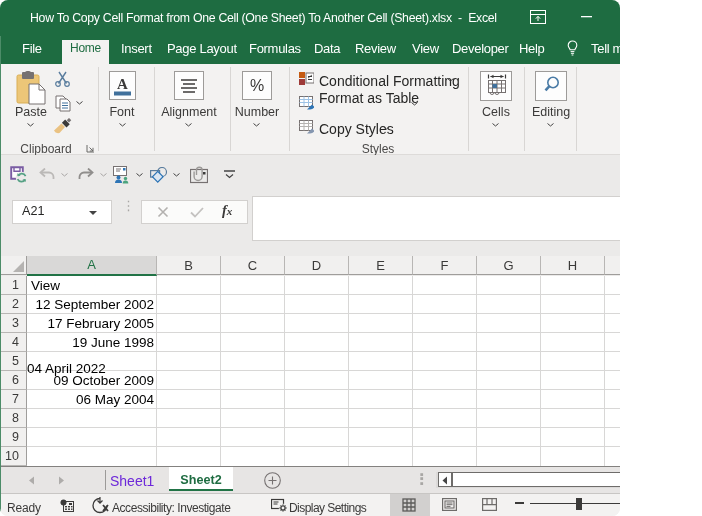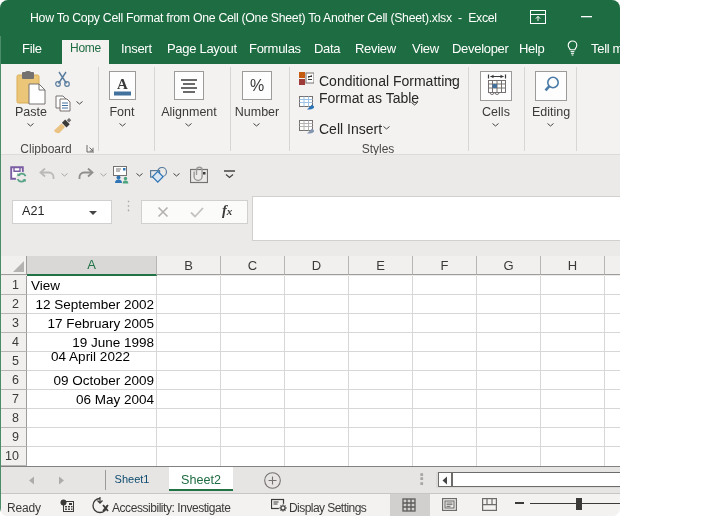--- a/index.html
+++ b/index.html
@@ -180,21 +180,21 @@
     </svg>
     <div class="sbtn" style="left:319px;top:26px">Format as Table</div>
     <svg class="chev" style="left:411px;top:38px" viewBox="0 0 7 4">
         <path d="M0.5 0.5 L3.5 3 L6.5 0.5" stroke="#444" fill="none"></path>
       </svg>
     <svg class="abs" style="left:299px;top:56px" width="15" height="14" viewBox="0 0 15 14">
       <rect x="0.5" y="0.5" width="13" height="10" fill="#fff" stroke="#767171"></rect>
       <path d="M0.5 3.5 h13 M0.5 6.5 h13 M5 0.5 v10 M9.5 0.5 v10" stroke="#b5b3b1" stroke-width="1"></path>
       <path d="M8 13.5 l5-5 2.5 2.5 Q14 13.5 11 13.5 Z" fill="#8496b0"></path>
     </svg>
-    <div class="sbtn" style="left:319px;top:57px">Cell Insert</div>
+    <div class="sbtn" style="left:319px;top:57px">Copy Styles</div>
     <svg class="chev" style="left:383px;top:62px" viewBox="0 0 7 4">
         <path d="M0.5 0.5 L3.5 3 L6.5 0.5" stroke="#444" fill="none"></path>
       </svg>
     <div class="grplabel" style="left:348px;width:60px">Styles</div>
 
     <div class="ibox" style="left:480px;width:32px;height:30px"><svg width="30" height="28" viewBox="0 0 30 28">
       <g stroke="#3b3a39" stroke-width="1.2" fill="none">
         <path d="M7.5 2.5 v4 M24.5 2.5 v4 M9.5 4.5 h13"></path>
         <path d="M12.5 2.8 L9.3 4.5 L12.5 6.2 Z M19.5 2.8 L22.7 4.5 L19.5 6.2 Z" fill="#3b3a39" stroke="none"></path>
       </g>
@@ -351,21 +351,21 @@
     <div class="gridv" style="left:604px"></div>
     <div class="gridv" style="left:668px"></div>
 
     <div class="abs" style="left:678px;top:0;width:1px;height:211px;background:#828280"></div>
     <div class="abs" style="left:1px;top:210px;width:678px;height:1px;background:#828280"></div>
 
     <div class="celltext" style="left:31px;top:21px">View</div>
     <div class="celltext" style="left:27px;top:40px;width:127px;text-align:right">12 September 2002</div>
     <div class="celltext" style="left:27px;top:59px;width:127px;text-align:right">17 February 2005</div>
     <div class="celltext" style="left:27px;top:78px;width:127px;text-align:right">19 June 1998</div>
-    <div class="celltext" style="left:27px;top:92px;width:127px;text-align:center">04 April 2022</div>
+    <div class="celltext" style="left:27px;top:104px;width:127px;text-align:left">04 April 2022</div>
     <div class="celltext" style="left:27px;top:116px;width:127px;text-align:right">09 October 2009</div>
     <div class="celltext" style="left:27px;top:135px;width:127px;text-align:right">06 May 2004</div>
 
     <div class="abs" style="left:683.5px;top:2px;width:17px;height:209px;background:#dcdad9"></div>
     <div class="abs" style="left:684px;top:3px;width:16px;height:15px;background:#fdfdfd;border:1px solid #9c9a98"><svg width="14" height="13" viewBox="0 0 14 13">
           <path d="M3.5 8 L7 4.5 L10.5 8 Z" fill="#444"></path>
         </svg></div>
     <div class="abs" style="left:684px;top:20px;width:16px;height:78px;background:#fdfdfd;border:1px solid #9c9a98"></div>
     <div class="abs" style="left:684px;top:197px;width:16px;height:13px;background:#fdfdfd;border:1px solid #9c9a98;overflow:hidden"><svg width="14" height="11" viewBox="0 0 14 11">
           <path d="M3.5 3 L7 6.5 L10.5 3 Z" fill="#444"></path>
@@ -375,23 +375,23 @@
   <div class="abs" id="sheetbar"></div>
   <div class="abs" id="statusbar"></div>
 
   <svg class="abs" style="left:28px;top:476px" width="7" height="9" viewBox="0 0 7 9">
       <path d="M6 0.5 L1 4.5 L6 8.5 Z" fill="#aeacaa"></path>
     </svg>
   <svg class="abs" style="left:58px;top:476px" width="7" height="9" viewBox="0 0 7 9">
       <path d="M1 0.5 L6 4.5 L1 8.5 Z" fill="#aeacaa"></path>
     </svg>
   <div class="abs" style="left:105px;top:470px;width:1px;height:20px;background:#9c9a98"></div>
-  <div class="abs" style="left:110px;top:473px;font-size:11px;color:#0c4a6e;width:44px;text-align:center">Sheet1</div>
+  <div class="abs" style="left:110px;top:473px;font-size:14px;color:#6d28d9;width:44px;text-align:center">Sheet1</div>
   <div class="abs" style="left:169px;top:467px;width:64px;height:24px;background:#fff;border-bottom:2px solid #217346"></div>
-  <div class="abs" style="left:169px;top:473px;width:64px;text-align:center;font-size:12.6px;font-weight:normal;color:#1e6c41">Sheet2</div>
+  <div class="abs" style="left:169px;top:473px;width:64px;text-align:center;font-size:12.6px;font-weight:bold;color:#1e6c41">Sheet2</div>
   <svg class="abs" style="left:264px;top:472px" width="17" height="17" viewBox="0 0 17 17">
       <circle cx="8.5" cy="8.5" r="7.8" fill="none" stroke="#767171" stroke-width="1.1"></circle>
       <path d="M8.5 4.5 v8 M4.5 8.5 h8" stroke="#767171" stroke-width="1.1"></path>
     </svg>
   <div class="abs" style="left:420px;top:472px;width:4px;color:#a8a6a4;font-size:11px;line-height:4.3px;letter-spacing:0">▪<br>▪<br>▪</div>
   <div class="abs" style="left:436px;top:471.5px;width:246px;height:16px;background:#dcdad9"></div>
   <div class="abs" style="left:438px;top:472px;width:14px;height:15px;background:#fdfdfd;border:1px solid #6e6c6a"><svg width="12" height="13" viewBox="0 0 12 13">
         <path d="M8 2.5 L3.5 6.5 L8 10.5 Z" fill="#444"></path>
       </svg></div>
   <div class="abs" style="left:452px;top:472px;width:188px;height:15px;background:#fff;border:1px solid #6e6c6a"></div>

